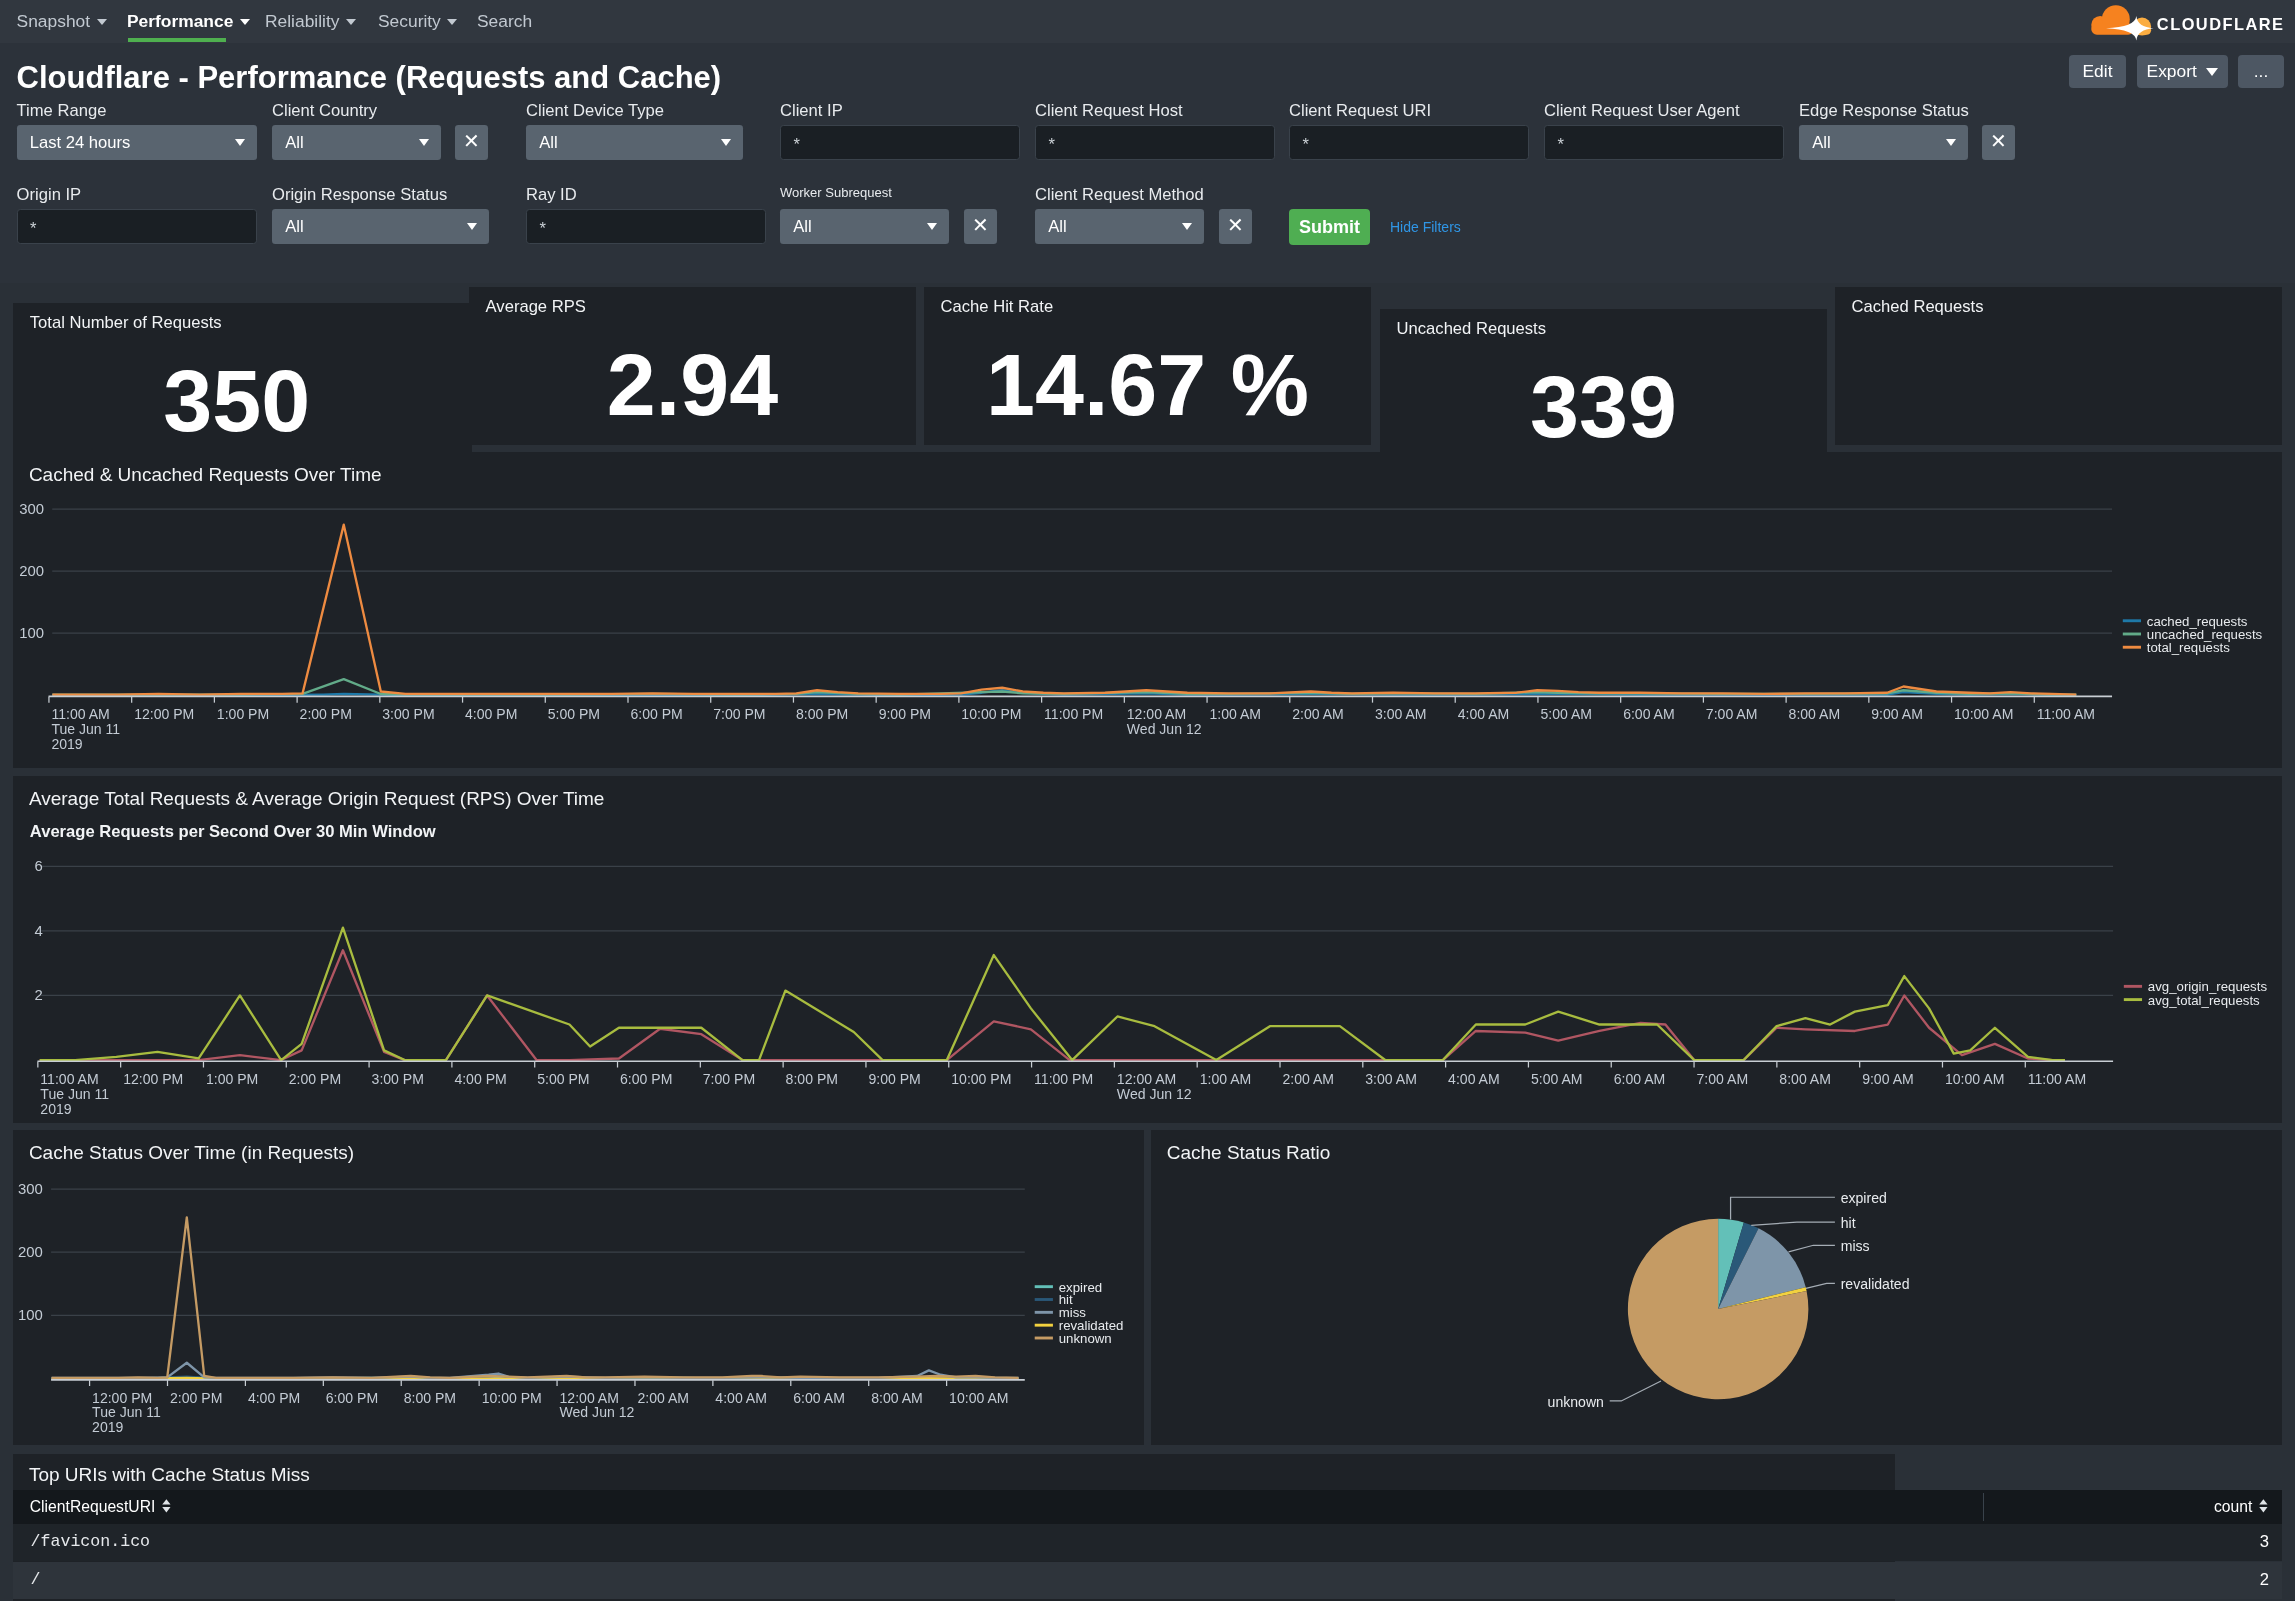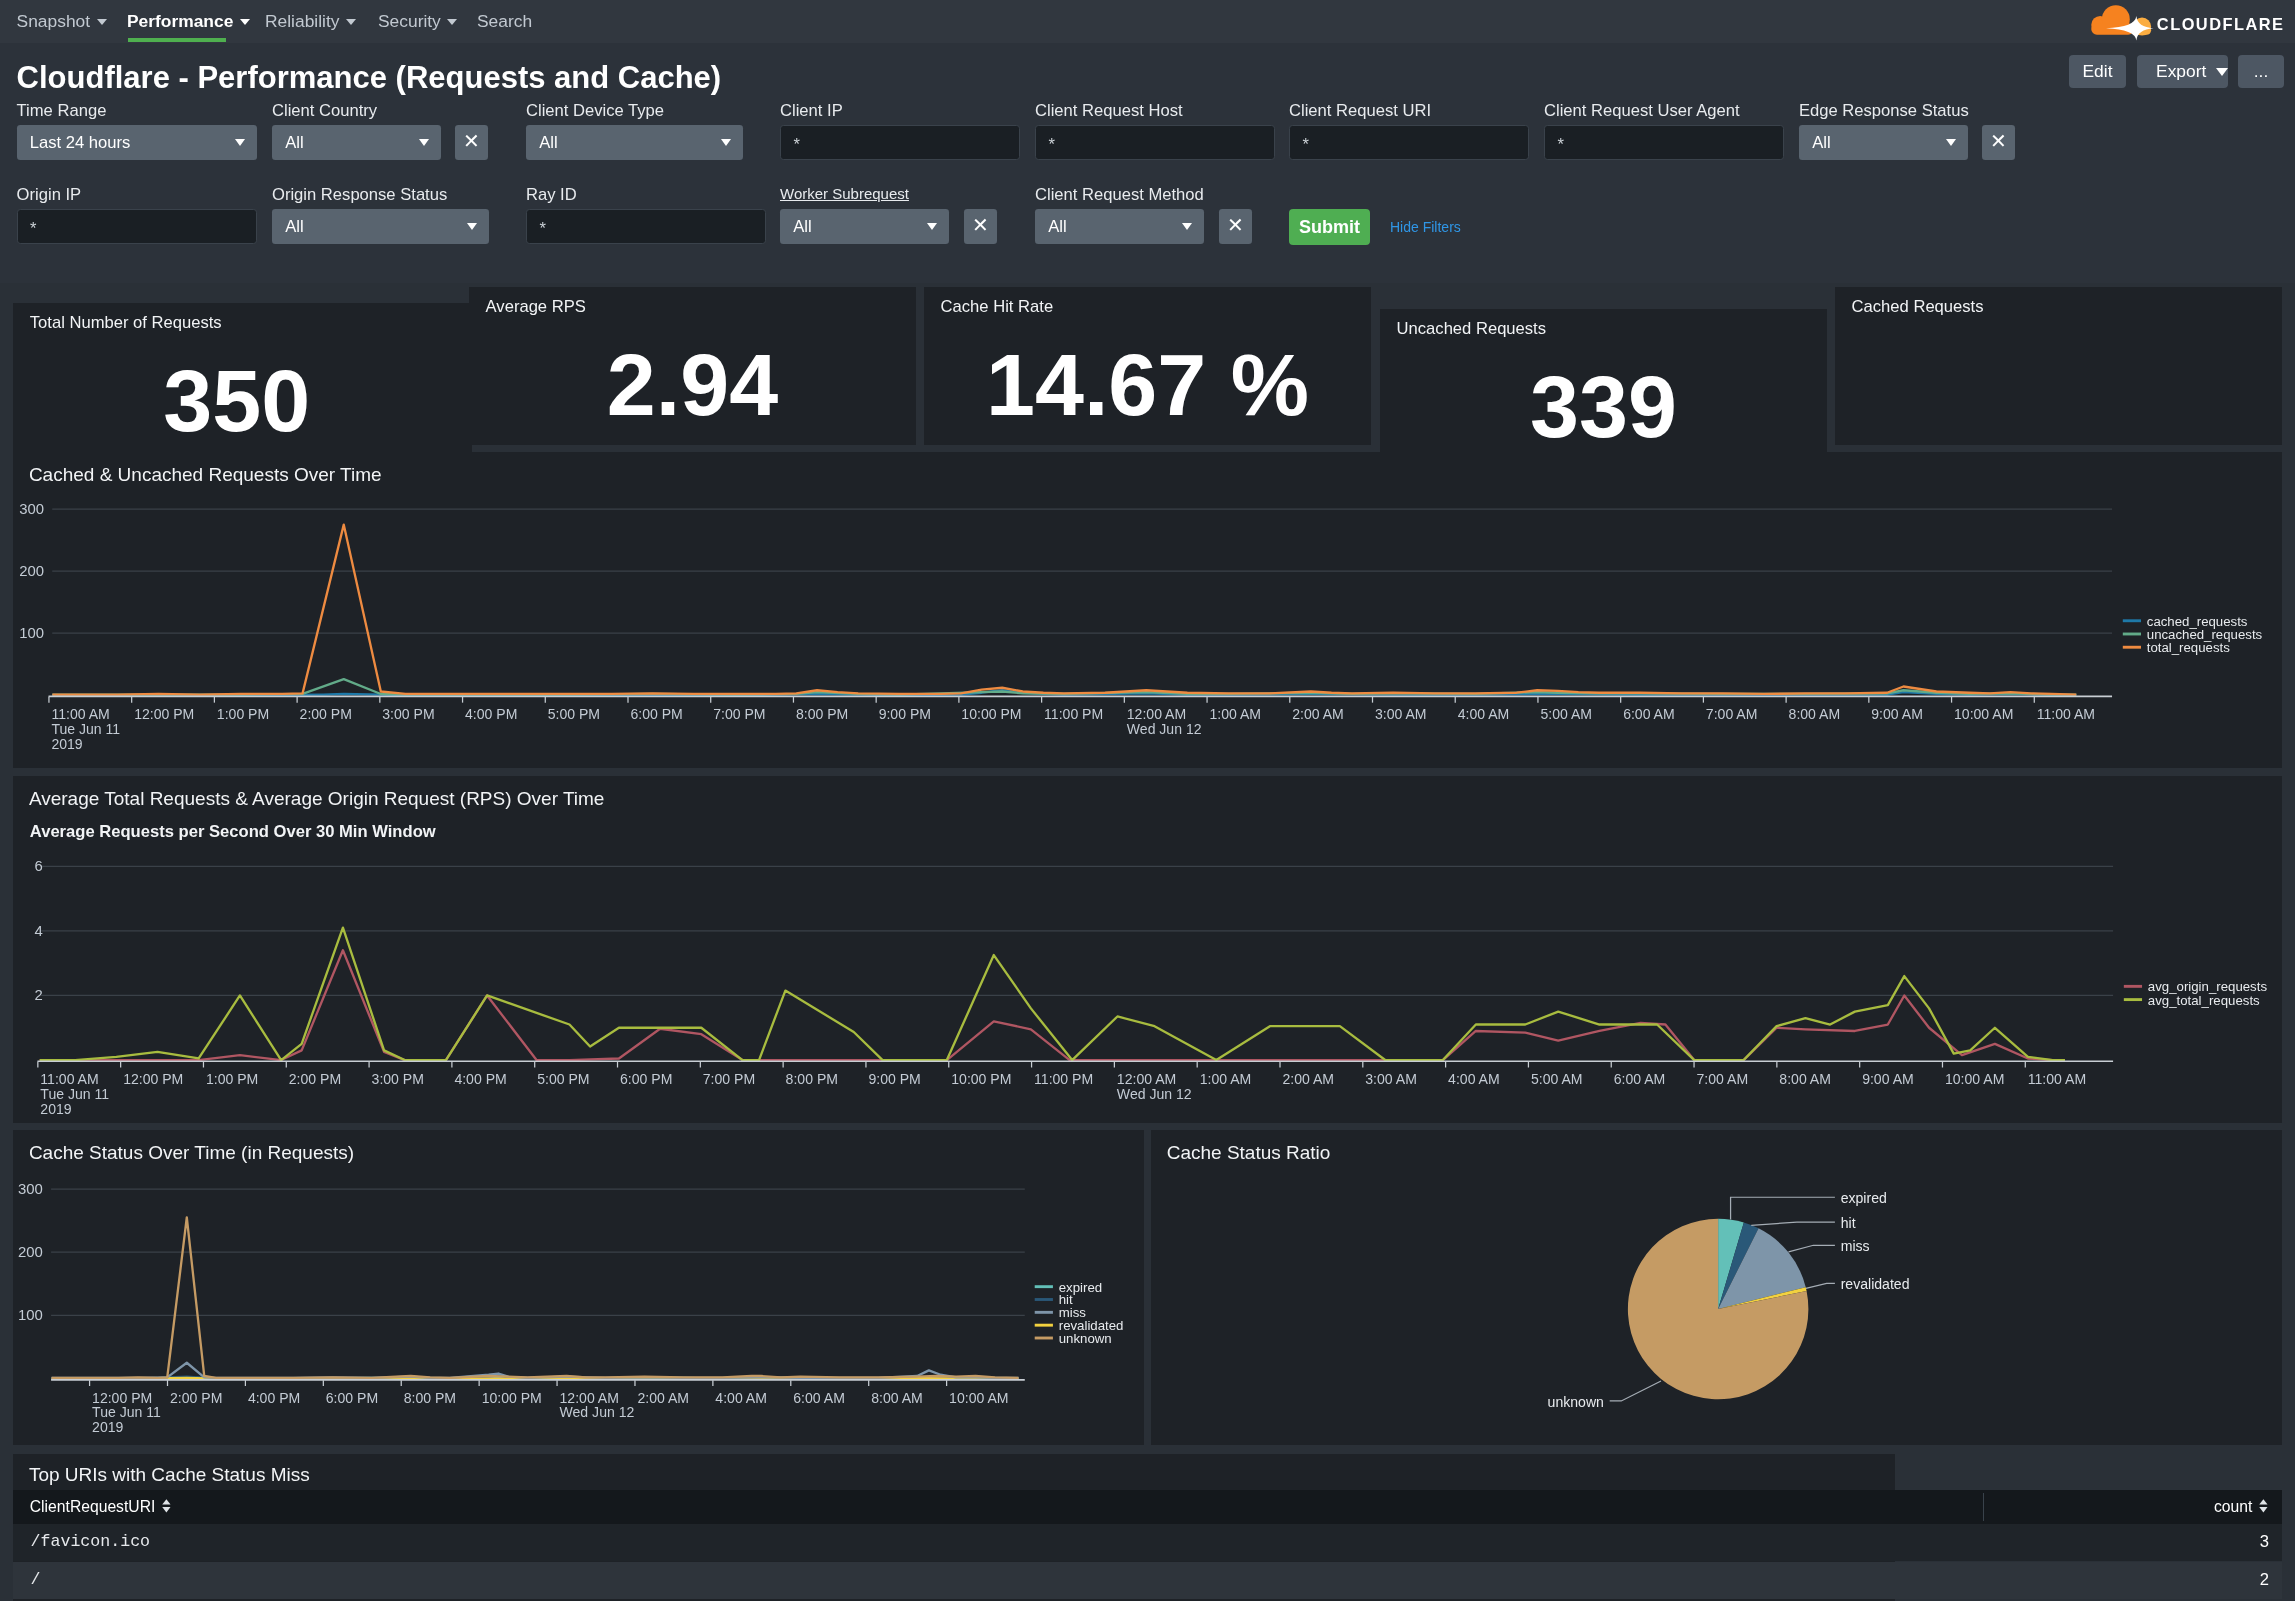--- a/index.html
+++ b/index.html
@@ -21,21 +21,21 @@
       <circle cx="52" cy="21" r="17" fill="#f6821f"></circle>
       <rect x="22" y="26" width="52" height="14" rx="7" fill="#f6821f"></rect>
       <path d="M77 17 Q78.4 30.6 98 32 Q78.4 33.4 77 47 Q75.6 33.4 40 32 Q75.6 30.6 77 17 Z" fill="#fff"></path>
       <text x="102" y="34" font-size="20" font-weight="bold" letter-spacing="1.8" fill="#fff" font-family="Liberation Sans, sans-serif">CLOUDFLARE</text>
       <text x="272" y="18" font-size="11" fill="#fff">'</text>
     </svg>
   </div>
 <div class="abs" style="left:0;top:43px;width:2295px;height:240px;background:#2c323a;">
     <div class="abs" style="left:16.6px;top:16.6px;font-size:31px;font-weight:bold;color:#fff;">Cloudflare - Performance (Requests and Cache)</div>
     <div class="abs" style="left:2069px;top:12.4px;width:57px;height:33px;background:#4d5763;border-radius:4.1px;color:#fff;font-size:17.4px;text-align:center;line-height:33px;">Edit</div>
-    <div class="abs" style="left:2137px;top:12.4px;width:91px;height:33px;background:#4d5763;border-radius:4.1px;color:#fff;font-size:17.4px;text-align:right;line-height:33px;">Export&nbsp;&nbsp;<span style="display:inline-block;width:0;height:0;border-left:6.6px solid transparent;border-right:6.6px solid transparent;border-top:8.3px solid #fff;vertical-align:1.7px;"></span></div>
+    <div class="abs" style="left:2137px;top:12.4px;width:91px;height:33px;background:#4d5763;border-radius:4.1px;color:#fff;font-size:17.4px;text-align:center;line-height:33px;">Export&nbsp;&nbsp;<span style="display:inline-block;width:0;height:0;border-left:6.6px solid transparent;border-right:6.6px solid transparent;border-top:8.3px solid #fff;vertical-align:1.7px;"></span></div>
     <div class="abs" style="left:2238px;top:12.4px;width:46px;height:33px;background:#4d5763;border-radius:4.1px;color:#fff;font-size:17.4px;text-align:center;line-height:33px;">...</div>
     <div style="position:absolute;left:16.6px;top:58px;font-size:16.6px;color:#e8ebee;">Time Range</div>
     <div style="position:absolute;left:16.6px;top:82px;width:240px;height:35px;background:#59646f;border-radius:3.3px;color:#fff;font-size:16.6px;line-height:35px;padding-left:13.2px;box-sizing:border-box;">Last 24 hours<span style="position:absolute;right:11.6px;top:14px;width:0;height:0;border-left:5.8px solid transparent;border-right:5.8px solid transparent;border-top:7.5px solid #fff;"></span></div>
     <div style="position:absolute;left:272px;top:58px;font-size:16.6px;color:#e8ebee;">Client Country</div>
     <div style="position:absolute;left:272px;top:82px;width:169px;height:35px;background:#59646f;border-radius:3.3px;color:#fff;font-size:16.6px;line-height:35px;padding-left:13.2px;box-sizing:border-box;">All<span style="position:absolute;right:11.6px;top:14px;width:0;height:0;border-left:5.8px solid transparent;border-right:5.8px solid transparent;border-top:7.5px solid #fff;"></span></div>
     <div style="position:absolute;left:455px;top:82px;width:33px;height:35px;background:#59646f;border-radius:3.3px;color:#fff;font-size:20px;line-height:33px;text-align:center;">✕</div>
     <div style="position:absolute;left:526px;top:58px;font-size:16.6px;color:#e8ebee;">Client Device Type</div>
     <div style="position:absolute;left:526px;top:82px;width:217px;height:35px;background:#59646f;border-radius:3.3px;color:#fff;font-size:16.6px;line-height:35px;padding-left:13.2px;box-sizing:border-box;">All<span style="position:absolute;right:11.6px;top:14px;width:0;height:0;border-left:5.8px solid transparent;border-right:5.8px solid transparent;border-top:7.5px solid #fff;"></span></div>
     <div style="position:absolute;left:780px;top:58px;font-size:16.6px;color:#e8ebee;">Client IP</div>
     <div style="position:absolute;left:780px;top:82px;width:240px;height:35px;background:#1a1f24;border:0.8px solid #3a424b;border-radius:3.3px;box-sizing:border-box;color:#cdd3d8;font-size:16.6px;line-height:38px;padding-left:12.4px;">*</div>
@@ -47,21 +47,21 @@
     <div style="position:absolute;left:1544px;top:82px;width:240px;height:35px;background:#1a1f24;border:0.8px solid #3a424b;border-radius:3.3px;box-sizing:border-box;color:#cdd3d8;font-size:16.6px;line-height:38px;padding-left:12.4px;">*</div>
     <div style="position:absolute;left:1799px;top:58px;font-size:16.6px;color:#e8ebee;">Edge Response Status</div>
     <div style="position:absolute;left:1799px;top:82px;width:169px;height:35px;background:#59646f;border-radius:3.3px;color:#fff;font-size:16.6px;line-height:35px;padding-left:13.2px;box-sizing:border-box;">All<span style="position:absolute;right:11.6px;top:14px;width:0;height:0;border-left:5.8px solid transparent;border-right:5.8px solid transparent;border-top:7.5px solid #fff;"></span></div>
     <div style="position:absolute;left:1982px;top:82px;width:33px;height:35px;background:#59646f;border-radius:3.3px;color:#fff;font-size:20px;line-height:33px;text-align:center;">✕</div>
     <div style="position:absolute;left:16.6px;top:142px;font-size:16.6px;color:#e8ebee;">Origin IP</div>
     <div style="position:absolute;left:16.6px;top:166px;width:240px;height:35px;background:#1a1f24;border:0.8px solid #3a424b;border-radius:3.3px;box-sizing:border-box;color:#cdd3d8;font-size:16.6px;line-height:38px;padding-left:12.4px;">*</div>
     <div style="position:absolute;left:272px;top:142px;font-size:16.6px;color:#e8ebee;">Origin Response Status</div>
     <div style="position:absolute;left:272px;top:166px;width:217px;height:35px;background:#59646f;border-radius:3.3px;color:#fff;font-size:16.6px;line-height:35px;padding-left:13.2px;box-sizing:border-box;">All<span style="position:absolute;right:11.6px;top:14px;width:0;height:0;border-left:5.8px solid transparent;border-right:5.8px solid transparent;border-top:7.5px solid #fff;"></span></div>
     <div style="position:absolute;left:526px;top:142px;font-size:16.6px;color:#e8ebee;">Ray ID</div>
     <div style="position:absolute;left:526px;top:166px;width:240px;height:35px;background:#1a1f24;border:0.8px solid #3a424b;border-radius:3.3px;box-sizing:border-box;color:#cdd3d8;font-size:16.6px;line-height:38px;padding-left:12.4px;">*</div>
-    <div style="position:absolute;left:780px;top:142px;font-size:15px;color:#e8ebee;text-decoration:underline;">Worker Subrequest</div>
+    <div style="position:absolute;left:780px;top:142px;font-size:13px;color:#e8ebee;">Worker Subrequest</div>
     <div style="position:absolute;left:780px;top:166px;width:169px;height:35px;background:#59646f;border-radius:3.3px;color:#fff;font-size:16.6px;line-height:35px;padding-left:13.2px;box-sizing:border-box;">All<span style="position:absolute;right:11.6px;top:14px;width:0;height:0;border-left:5.8px solid transparent;border-right:5.8px solid transparent;border-top:7.5px solid #fff;"></span></div>
     <div style="position:absolute;left:964px;top:166px;width:33px;height:35px;background:#59646f;border-radius:3.3px;color:#fff;font-size:20px;line-height:33px;text-align:center;">✕</div>
     <div style="position:absolute;left:1035px;top:142px;font-size:16.6px;color:#e8ebee;">Client Request Method</div>
     <div style="position:absolute;left:1035px;top:166px;width:169px;height:35px;background:#59646f;border-radius:3.3px;color:#fff;font-size:16.6px;line-height:35px;padding-left:13.2px;box-sizing:border-box;">All<span style="position:absolute;right:11.6px;top:14px;width:0;height:0;border-left:5.8px solid transparent;border-right:5.8px solid transparent;border-top:7.5px solid #fff;"></span></div>
     <div style="position:absolute;left:1219px;top:166px;width:33px;height:35px;background:#59646f;border-radius:3.3px;color:#fff;font-size:20px;line-height:33px;text-align:center;">✕</div>
     <div class="abs" style="left:1289px;top:166px;width:81px;height:36px;background:#4fae52;border-radius:4.1px;color:#fff;font-size:18px;font-weight:bold;text-align:center;line-height:36px;">Submit</div>
     <div class="abs" style="left:1390px;top:176px;font-size:14px;color:#2f96e6;">Hide Filters</div>
   </div>
 <div class="panel" style="left:13.2px;top:303px;width:459px;height:158px;">
     <div style="position:absolute;left:16.6px;top:10px;font-size:16.6px;color:#f2f4f6;">Total Number of Requests</div>

